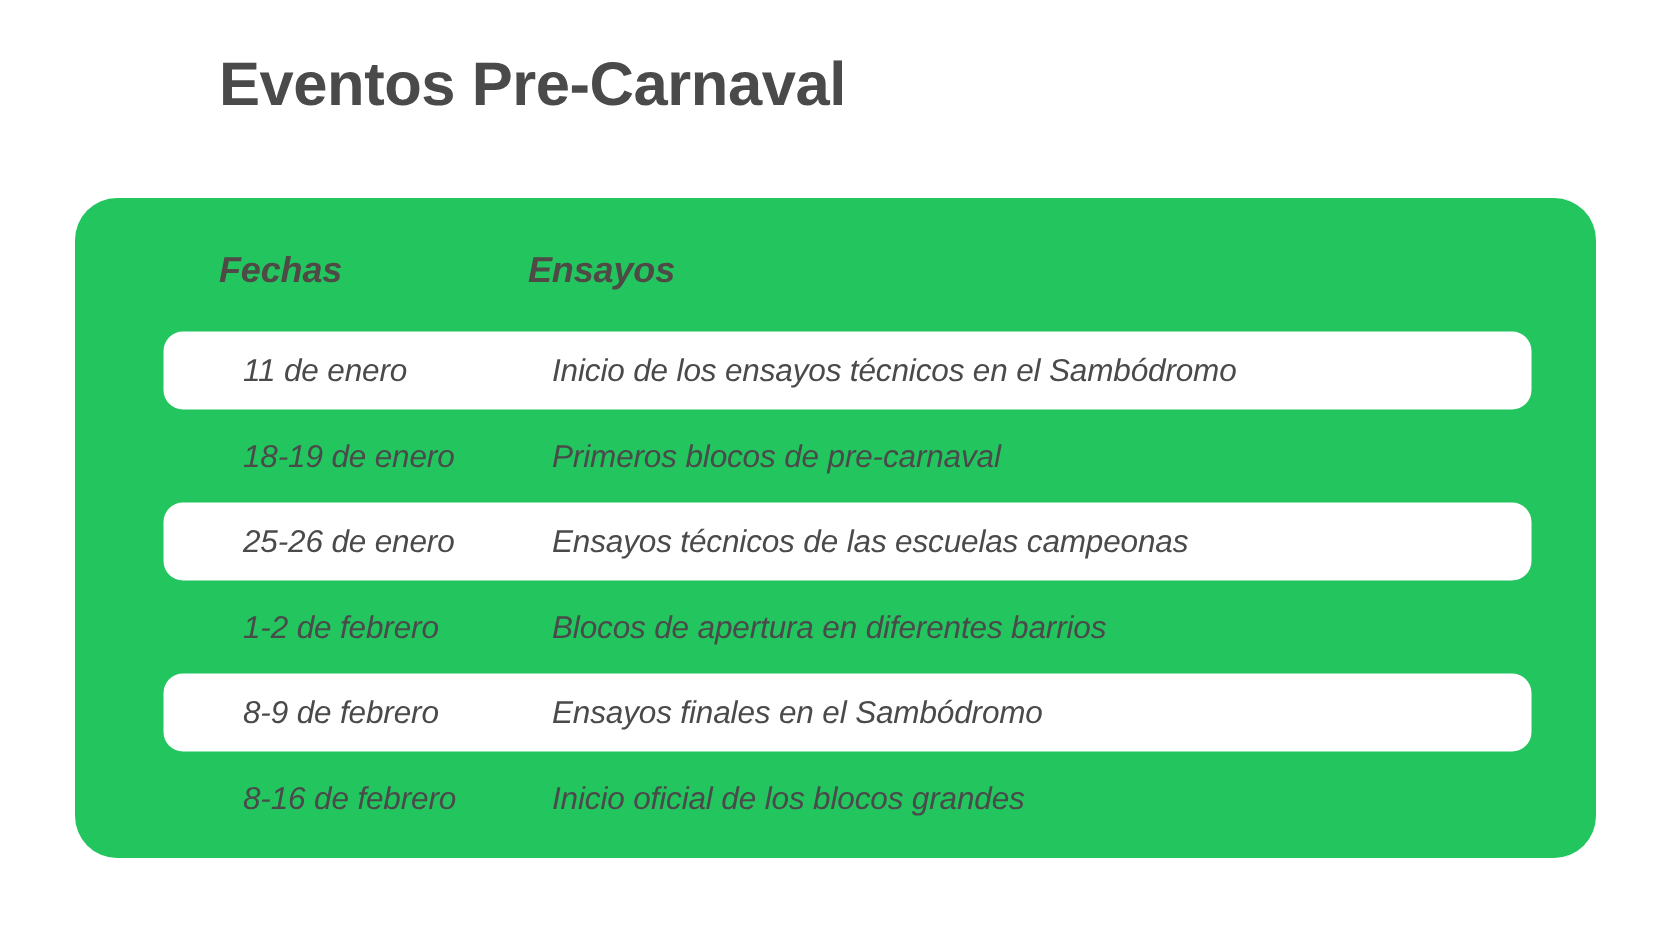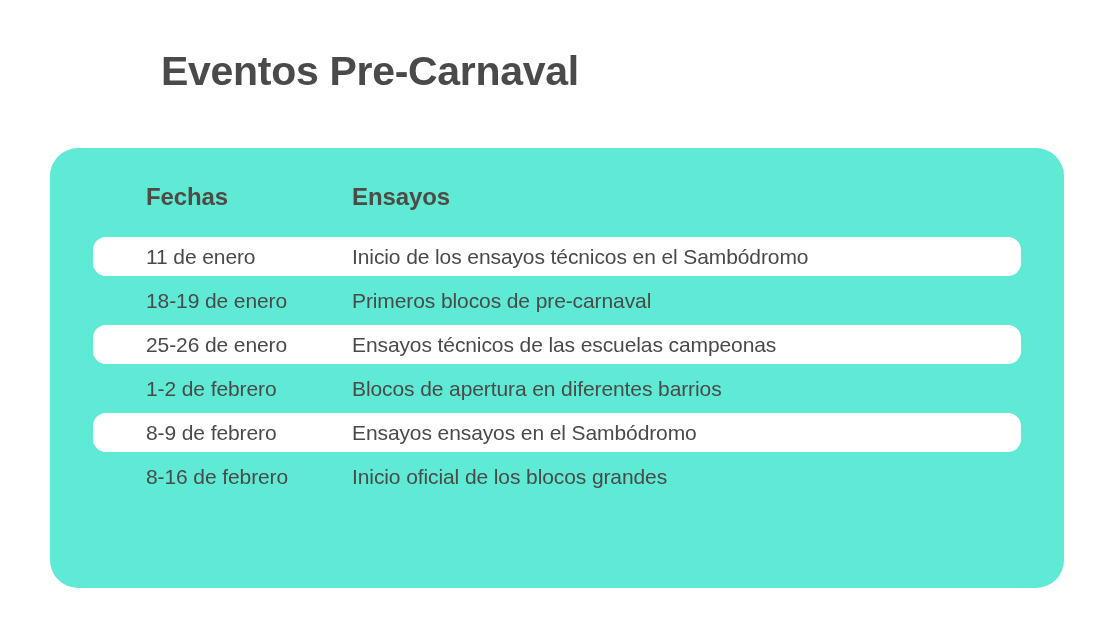--- a/index.html
+++ b/index.html
@@ -28,43 +28,44 @@
     left: 146px;
     top: 34px;
     width: 900px;
   }
   .title {
     font-size: 41px;
     font-weight: bold;
     color: #4a4a4a;
     letter-spacing: -0.3px;
     line-height: 1.08;
-    margin: 15px;
+    margin: 0;
     white-space: nowrap;
   }
   .subtitle {
     font-size: 24px;
     font-weight: bold;
     color: #4a4a4a;
     letter-spacing: -0.1px;
     margin: 0;
     padding-top: 13px;
     white-space: nowrap;
   }
 
   
   .card {
     position: absolute;
     left: 50px;
-    top: 148px;
+    top: 132px;
     width: 1014px;
     height: 440px;
-    background: #5eead4;
+    background: #22c55e;
     border-radius: 28px;
     box-sizing: border-box;
+    font-style: italic;
   }
 
   .table {
     position: absolute;
     left: 0;
     top: 0;
     right: 0;
     bottom: 0;
   }
 
@@ -99,26 +100,27 @@
 
   
   .rows {
     position: absolute;
     left: 43px;
     top: 89px;
     width: 928px;
   }
   .row {
     position: relative;
-    height: 39px;
+    height: 52px;
     margin-bottom: 5px;
     display: flex;
     align-items: center;
     border-radius: 13px;
     box-sizing: border-box;
+    margin-left: 16px;
   }
   .row.striped {
     background: #ffffff;
   }
   .row.plain {
     background: transparent;
   }
   .cell {
     font-size: 21px;
     font-weight: normal;
@@ -162,21 +164,21 @@
           <div class="cell col-event">Ensayos técnicos de las escuelas campeonas</div>
         </div>
 
         <div class="row plain">
           <div class="cell col-date">1-2 de febrero</div>
           <div class="cell col-event">Blocos de apertura en diferentes barrios</div>
         </div>
 
         <div class="row striped">
           <div class="cell col-date">8-9 de febrero</div>
-          <div class="cell col-event">Ensayos ensayos en el Sambódromo</div>
+          <div class="cell col-event">Ensayos finales en el Sambódromo</div>
         </div>
 
         <div class="row plain">
           <div class="cell col-date">8-16 de febrero</div>
           <div class="cell col-event">Inicio oficial de los blocos grandes</div>
         </div>
 
       </div>
     </div>
   </div>

